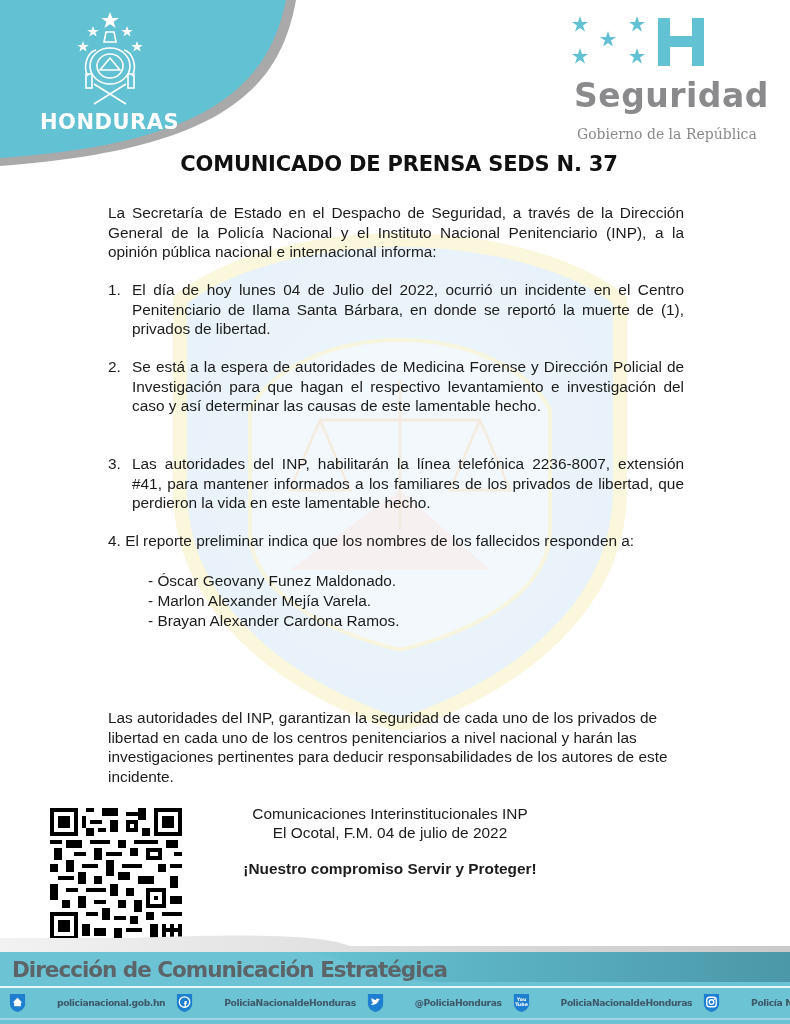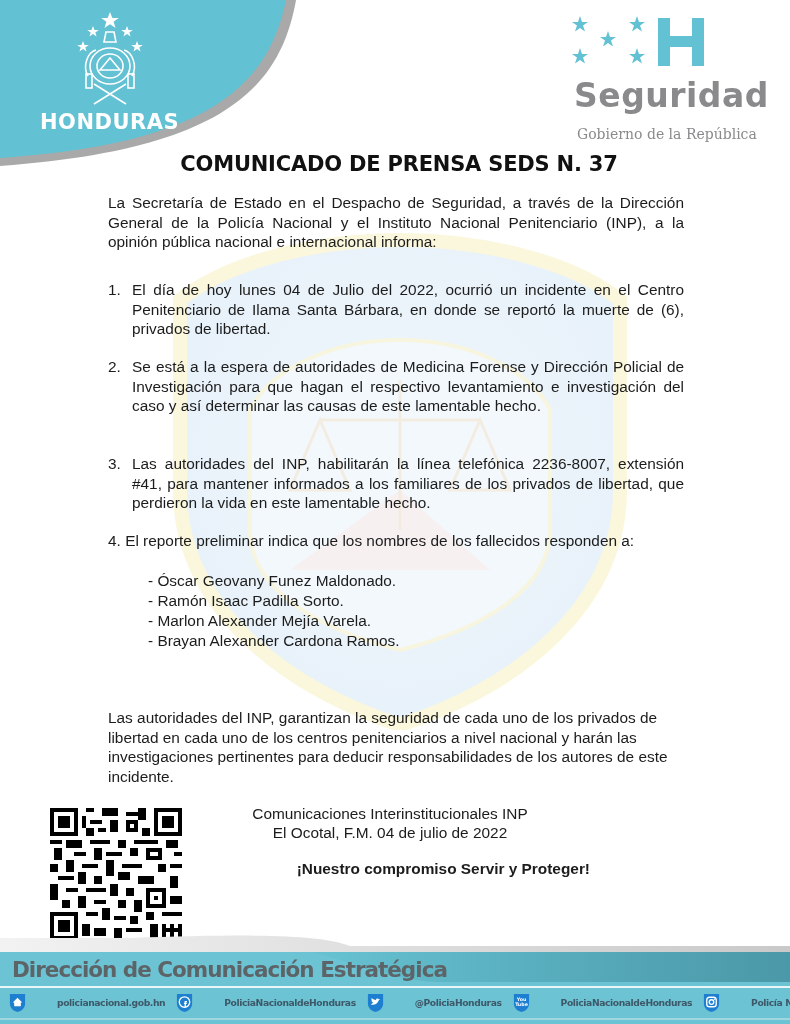--- a/index.html
+++ b/index.html
@@ -14,34 +14,34 @@
   .seg-word { position: absolute; left: 574px; top: 76px; font-family: "DejaVu Sans", sans-serif; font-weight: bold; font-size: 33px; color: #8a8a8c; letter-spacing: 0.5px; }
   .seg-sub { position: absolute; left: 577px; top: 126px; font-family: "DejaVu Serif", serif; font-size: 14px; color: #8a8a8c; }
 
   .title { position: absolute; left: 0; width: 790px; top: 152px; text-align: center; font-family: "DejaVu Sans", sans-serif; font-weight: bold; font-size: 21px; color: #111; letter-spacing: -0.2px; padding-left: 8px; }
 
   
   .watermark { position: absolute; left: 150px; top: 230px; width: 500px; height: 500px; opacity: 0.55; pointer-events: none; }
 
   .content { position: absolute; left: 108px; width: 576px; font-size: 15.4px; line-height: 19.7px; color: #1c1c1c; }
   .justify { text-align: justify; text-align-last: left; }
-  .intro { top: 193px; }
+  .intro { top: 203px; }
   .item { position: absolute; left: 132px; width: 552px; font-size: 15.4px; line-height: 19.7px; text-align: justify; }
   .item .num { position: absolute; left: -24px; top: 0; }
   .item1 { top: 280px; }
   .item2 { top: 357px; }
   .item3 { top: 454px; }
   .item4 { position: absolute; left: 108px; top: 531px; width: 580px; font-size: 15.4px; line-height: 19.7px; }
   .names { position: absolute; left: 148px; top: 571px; font-size: 15.4px; line-height: 19.9px; }
   .closing { top: 708px; }
 
   .sig { position: absolute; left: 210px; width: 360px; text-align: center; font-size: 15.4px; line-height: 19.5px; }
   .sig1 { top: 804px; }
   .sig2 { top: 823px; }
-  .motto { position: absolute; left: 190px; width: 400px; top: 860px; text-align: right; font-weight: bold; font-size: 15.4px; }
+  .motto { position: absolute; left: 190px; width: 400px; top: 860px; text-align: center; font-weight: bold; font-size: 15.4px; }
 
   .qr { position: absolute; left: 50px; top: 808px; width: 132px; height: 132px; }
 
   
   .footer-swoosh { position: absolute; left: 0; top: 920px; width: 790px; height: 104px; }
   .footer-title { position: absolute; left: 12px; top: 957px; font-family: "DejaVu Sans", sans-serif; font-weight: bold; font-size: 21.5px; color: #5d6468; letter-spacing: -1px; }
   .social { position: absolute; left: 8px; top: 991px; width: 782px; height: 22px; display: flex; align-items: center; }
   .social-item { display: flex; align-items: center; margin-right: 10px; gap: 25px; }
   .social-icon { width: 19px; height: 21px; margin-right: 5px; }
   .social-label { font-family: "DejaVu Sans", sans-serif; font-weight: bold; font-size: 9.2px; color: #3d5868; letter-spacing: -0.4px; white-space: nowrap; }
@@ -109,38 +109,37 @@
     <line x1="170" y1="190" x2="330" y2="190"></line>
     <path d="M170,190 L140,260 L200,260 Z"></path>
     <path d="M330,190 L300,260 L360,260 Z"></path>
   </g>
 </svg>
 
 <div class="content justify intro">La Secretaría de Estado en el Despacho de Seguridad, a través de la Dirección General de la Policía Nacional y el Instituto Nacional Penitenciario (INP), a la opinión pública nacional e internacional informa:</div>
 
 <div class="item item1">
   <span class="num">1.</span>
-  <span>El día de hoy lunes 04 de Julio del 2022, ocurrió un incidente en el Centro Penitenciario de Ilama Santa Bárbara, en donde se reportó la muerte de (6), privados de libertad.</span>
+  <span>El día de hoy lunes 04 de Julio del 2022, ocurrió un incidente en el Centro Penitenciario de Ilama Santa Bárbara, en donde se reportó la muerte de (1), privados de libertad.</span>
 </div>
 <div class="item item2">
   <span class="num">2.</span>
   <span>Se está a la espera de autoridades de Medicina Forense y Dirección Policial de Investigación para que hagan el respectivo levantamiento e investigación del caso y así determinar las causas de este lamentable hecho.</span>
 </div>
 <div class="item item3">
   <span class="num">3.</span>
   <span>Las autoridades del INP, habilitarán la línea telefónica 2236-8007, extensión #41, para mantener informados a los familiares de los privados de libertad, que perdieron la vida en este lamentable hecho.</span>
 </div>
 <div class="item4">
   <span>4.</span>
   <span>El reporte preliminar indica que los nombres de los fallecidos responden a:</span>
 </div>
 
 <div class="names">
   <div>- Óscar Geovany Funez Maldonado.</div>
-  <div>- Ramón Isaac Padilla Sorto.</div>
   <div>- Marlon Alexander Mejía Varela.</div>
   <div>- Brayan Alexander Cardona Ramos.</div>
 </div>
 
 <div class="content closing">Las autoridades del INP, garantizan la seguridad de cada uno de los privados de libertad en cada uno de los centros penitenciarios a nivel nacional y harán las investigaciones pertinentes para deducir responsabilidades de los autores de este incidente.</div>
 
 <svg class="qr" width="132" height="132" viewBox="0 0 33 33" shape-rendering="crispEdges">
   <rect width="33" height="33" fill="#fff"></rect>
   <g fill="#000">
 

